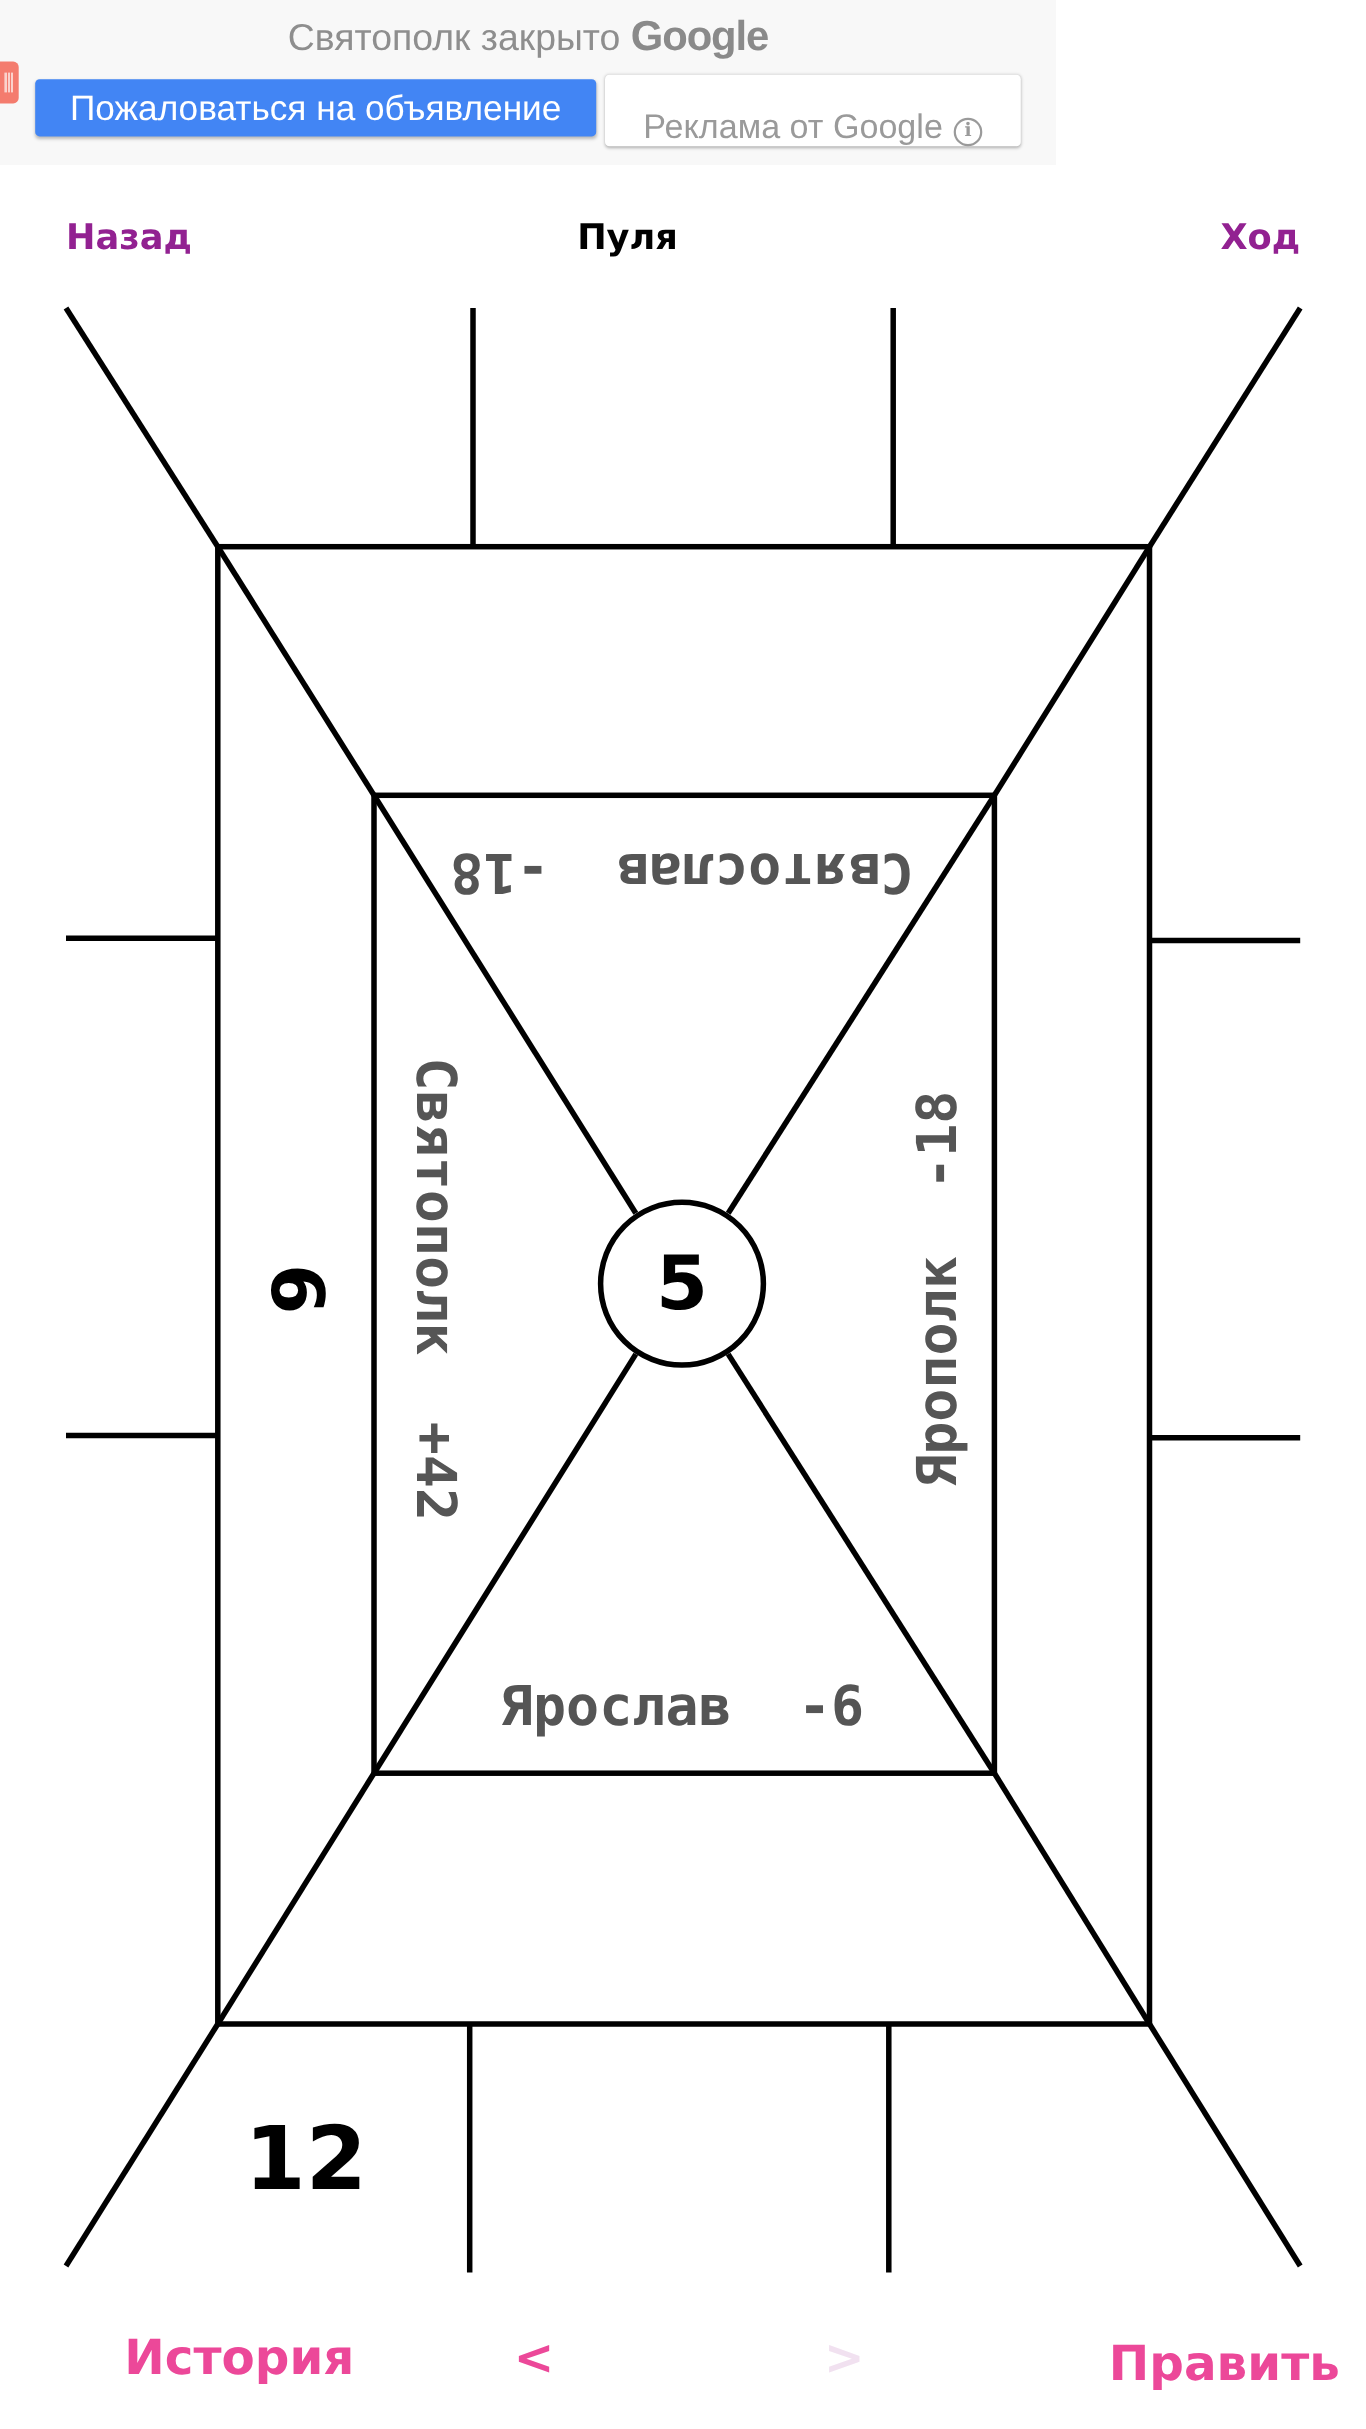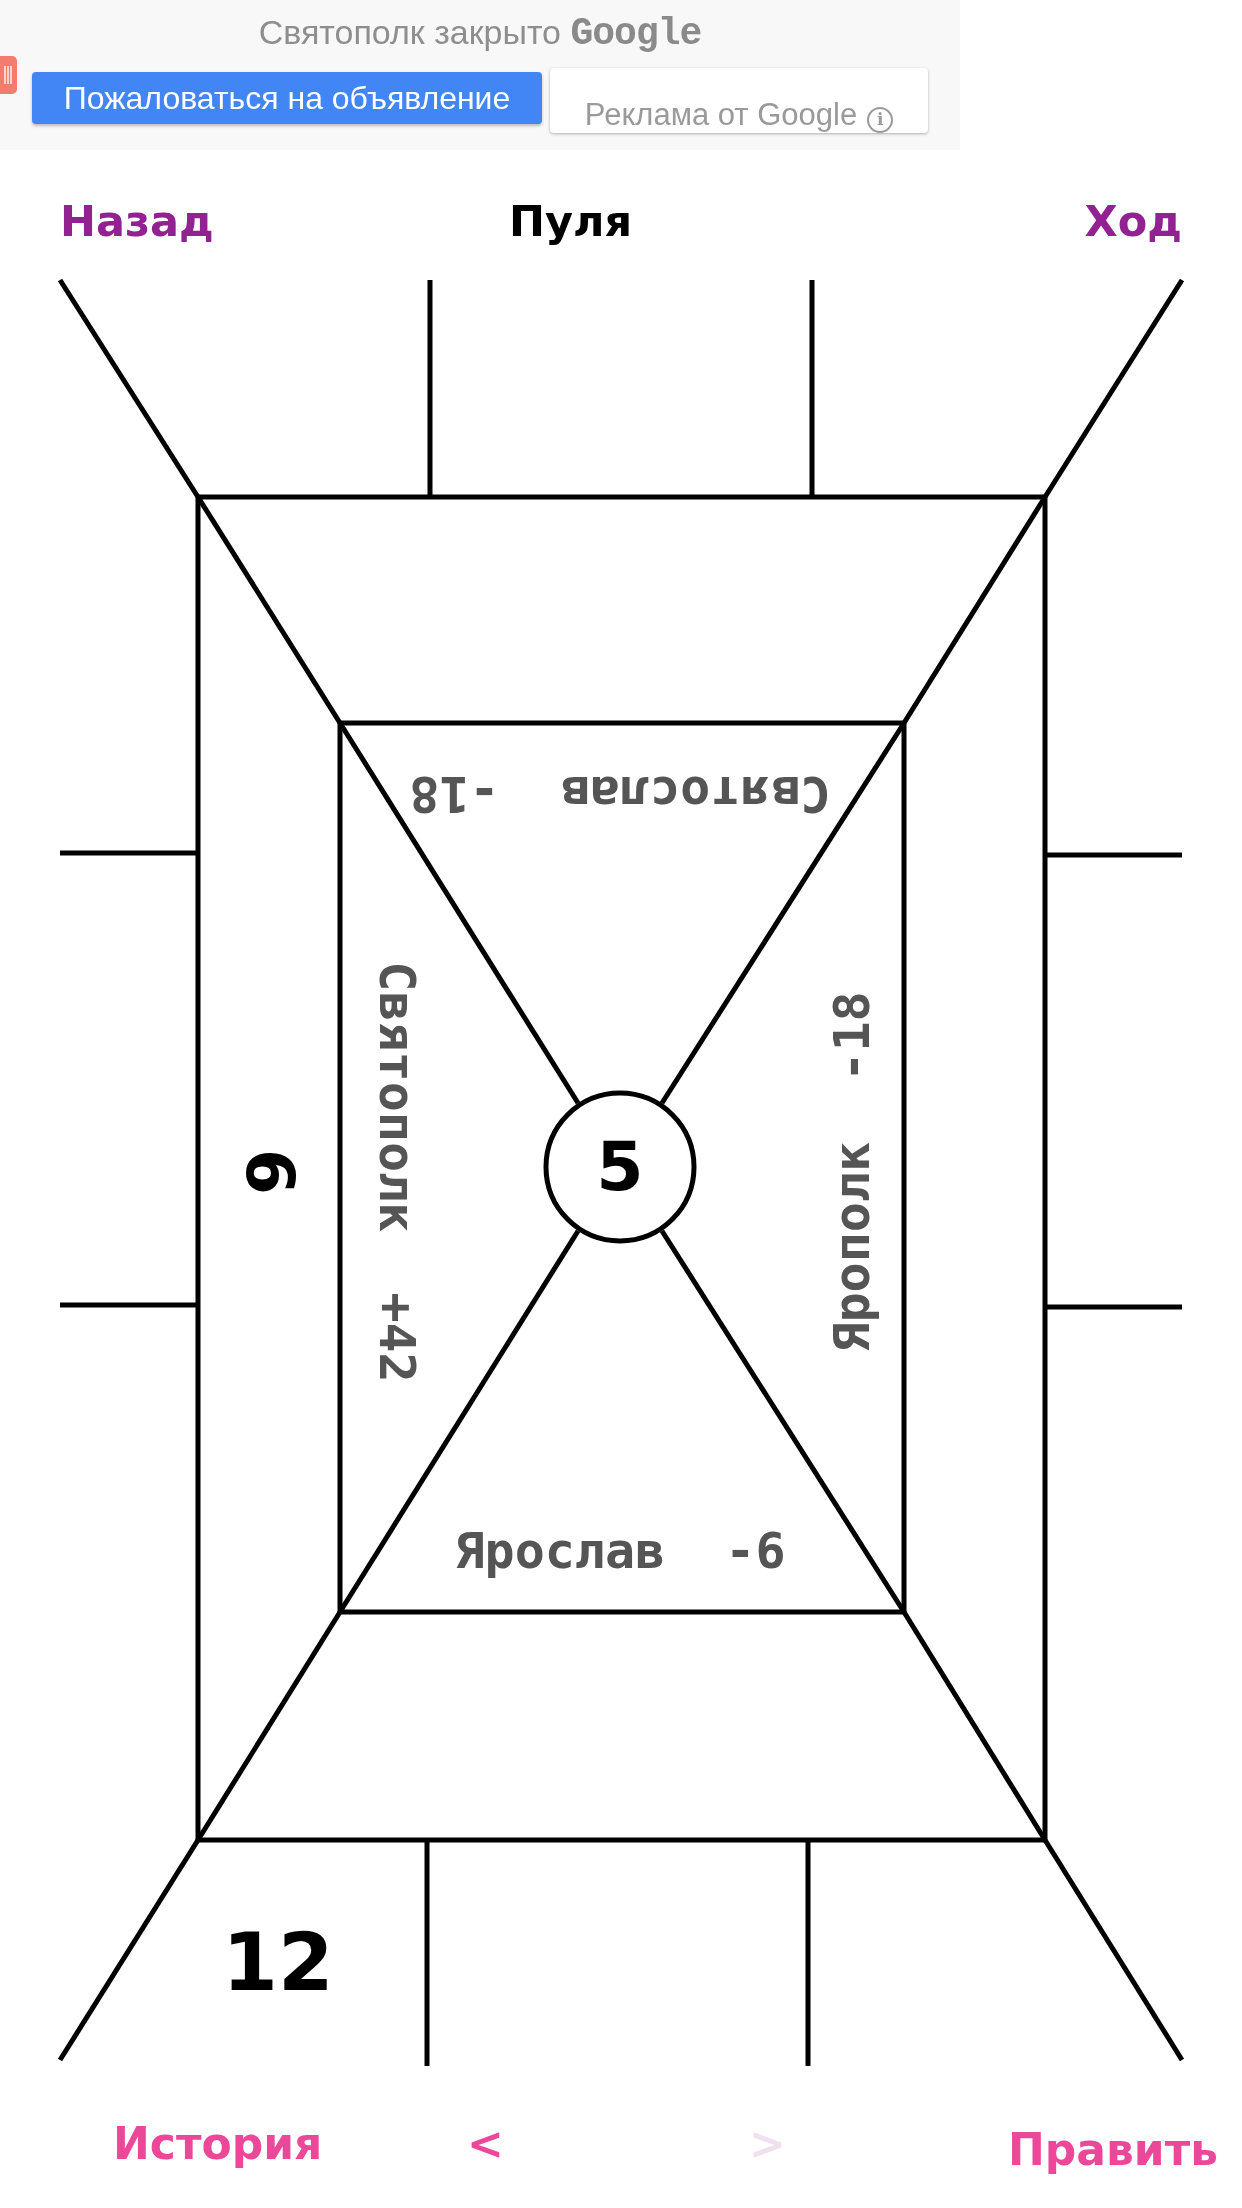--- a/index.html
+++ b/index.html
@@ -1,33 +1,33 @@
 <!DOCTYPE html>
 <html><head>
 <meta charset="utf-8">
 <style>
   html, body { margin:0; padding:0; }
   body { width:1242px; height:2208px; background:#ffffff; position:relative; overflow:hidden;
          font-family:"DejaVu Sans", sans-serif; }
   .ad { position:absolute; left:0; top:0; width:960px; height:150px; background:#f8f8f8; }
   .ad-title { position:absolute; left:0; width:960px; top:12px; text-align:center;
               font-family:"Liberation Sans", sans-serif; font-size:34px; color:#8e8e8e; white-space:nowrap; }
-  .ad-title .g { font-family:Liberation Mono, monospace; font-weight:bold; font-size:38px; color:#8a8a8a; letter-spacing:-1px; }
+  .ad-title .g { font-family:Liberation Sans, sans-serif; font-weight:bold; font-size:38px; color:#8a8a8a; letter-spacing:-1px; }
   .ad-tab { position:absolute; left:0; top:56px; width:17px; height:38px; background:#f47c6e; border-radius:0 5px 5px 0; }
   .ad-tab::after { content:""; position:absolute; left:4px; top:10px; width:8px; height:18px;
                    background:repeating-linear-gradient(90deg,#fbd2cc 0 2px,transparent 2px 3px); }
   .ad-report { position:absolute; left:32px; top:72px; width:510px; height:52px; background:#4285f4; color:#fff;
                border:none; border-radius:4px; font-family:"Liberation Sans", sans-serif; font-size:32px;
                box-shadow:0 2px 3px rgba(0,0,0,0.25); display:flex; align-items:center; justify-content:center; }
   .ad-by { position:absolute; left:550px; top:68px; width:378px; height:65px; background:#fff; border-radius:4px;
            box-shadow:0 1px 3px rgba(0,0,0,0.3); display:flex; align-items:flex-end; justify-content:center; gap:10px;
            font-family:"Liberation Sans", sans-serif; font-size:31px; color:#9a9a9a; }
   .info-icon { width:26px; height:26px; border:2.5px solid #9a9a9a; border-radius:50%; box-sizing:border-box;
                font-size:17px; line-height:21px; text-align:center; font-weight:bold; font-family:"DejaVu Serif", serif; }
-  .nav { position:absolute; top:196px; font-size:43px; font-weight:bold; }
+  .nav { position:absolute; top:196px; font-size:32px; font-weight:bold; }
   .nav.purple { color:#922191; }
   .nav-back { left:60px; }
   .nav-title { left:0; width:1141px; text-align:center; color:#000; font-weight:bold; }
   .nav-move { right:60px; }
   .board { position:absolute; left:0; top:0; width:1242px; height:2208px; }
   .foot { position:absolute; top:2118px; font-size:44px; font-weight:bold; color:#ec4899; }
   .foot-history { left:113px; }
   .foot-edit { left:1008px; top:2124px; }
   .foot-prev { left:467px; top:2118px; }
   .foot-next { left:749px; top:2118px; color:#f1e1f0; }

